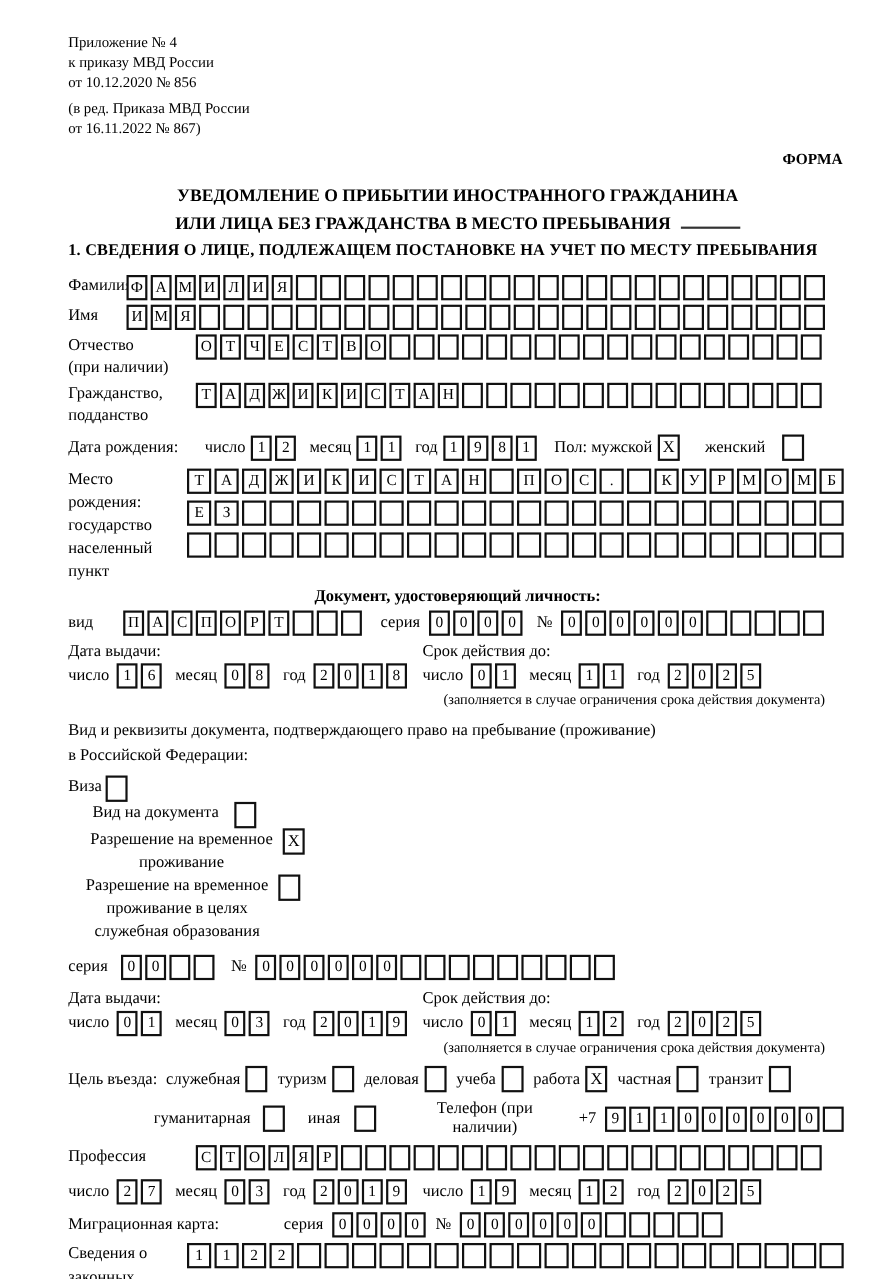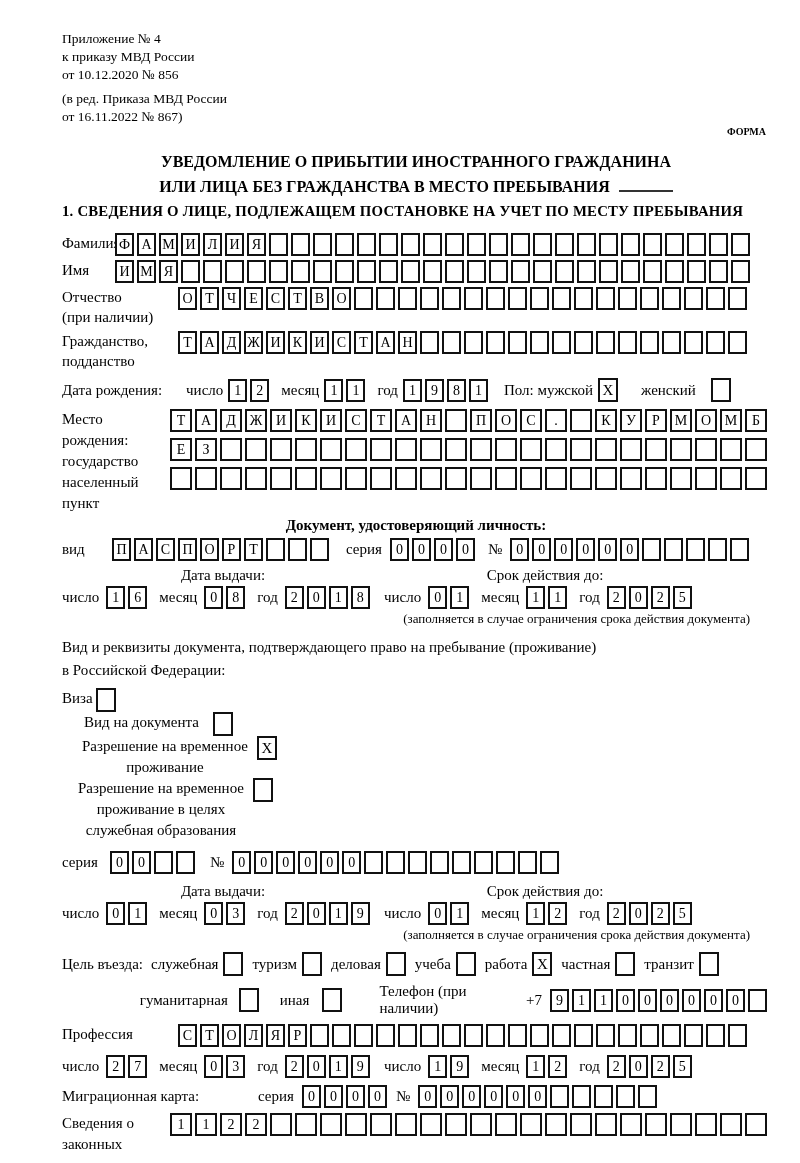--- a/index.html
+++ b/index.html
@@ -5,21 +5,21 @@
   * { box-sizing: border-box; }
   html,body { margin:0; padding:0; background:#ffffff; }
   .page {
     width:800px; height:1163px; background:#fff; overflow:hidden;
     font-family:"Liberation Serif","DejaVu Serif",serif; color:#000;
     padding:30px 30px 0 62px; position:relative;
   }
   
   .annex { font-size:13.5px; line-height:18px; }
   .annex-gap { height:6px; }
-  .forma { text-align:right; font-weight:bold; font-size:10px; margin-top:0; padding-right:4px; }
+  .forma { text-align:right; font-weight:bold; font-size:14px; margin-top:12px; padding-right:4px; }
   .title { text-align:center; font-weight:bold; font-size:16px; line-height:25px; margin-top:12px; }
   .blank-line { display:inline-block; width:54px; border-bottom:2px solid #333; height:13px; margin-left:9px; }
   .sec1 { font-weight:bold; font-size:14.8px; margin-top:4px; margin-bottom:13px; letter-spacing:0.2px; }
 
   
   .frow { display:flex; align-items:flex-start; margin-bottom:4px; }
   .flabel { font-size:15px; line-height:20px; flex-shrink:0; }
   .w53 { width:53px; } .w116 { width:116px; }
   .boxes { display:flex; flex-wrap:nowrap; }
   .box {
@@ -27,21 +27,21 @@
     font-size:14px; line-height:19px; text-align:center; flex-shrink:0; background:#fff;
   }
   .wide .box { width:22px; }
   .cbox {
     display:inline-block; width:20px; height:24px; border:2px solid #111;
     font-size:15px; line-height:20px; text-align:center; flex-shrink:0; background:#fff;
   }
 
   
   .dhead { display:flex; font-size:15px; margin-bottom:2px; }
-  .dh1, .dh2 { width:322px; text-align:center; }
+  .dh1, .dh2 { width:322px; }
   .daterow { margin-bottom:2px; }
   .dg { display:flex; align-items:center; width:322px; flex-shrink:0; }
   .dg .dlbl { font-size:15px; margin-right:7px; }
   .dg .mlbl { margin-left:9px; }
   .note { font-size:13px; text-align:right; margin-right:20px; margin-bottom:9px; }
 
   
   .opts { display:flex; align-items:flex-start; margin:6px 0 10px 0; font-size:15px;flex-direction:column; }
   .opt { display:flex; align-items:flex-start; }
   .olabel { text-align:center; line-height:21px; }
@@ -569,21 +569,21 @@
   <div class="prow">
     <span style="width:95px;"></span>
     <span class="copt">
         <span class="clbl">гуманитарная</span>
         <span class="cbox" style="margin-left:6px;"></span>
       </span>
     <span class="copt" style="margin-left:12px;">
         <span class="clbl">иная</span>
         <span class="cbox" style="margin-left:8px;"></span>
       </span>
-    <span style="margin-left:28px;">Телефон (при наличии)</span>
+    <span style="margin-left:28px;text-align:center;">Телефон (при наличии)</span>
     <span style="margin-left:24px; margin-right:8px;">+7</span>
     <span class="boxes">
         <span class="box">9</span>
         <span class="box">1</span>
         <span class="box">1</span>
         <span class="box">0</span>
         <span class="box">0</span>
         <span class="box">0</span>
         <span class="box">0</span>
         <span class="box">0</span>

